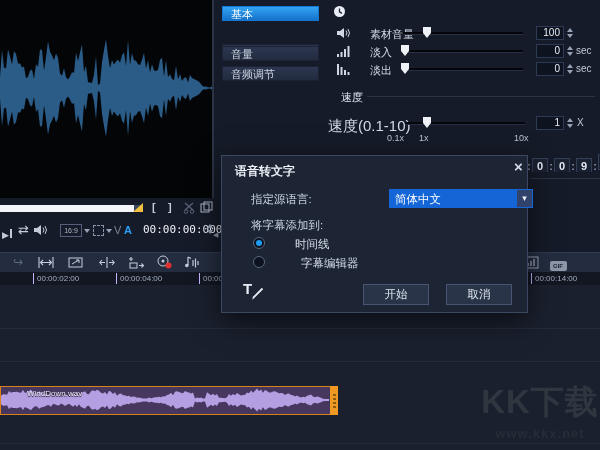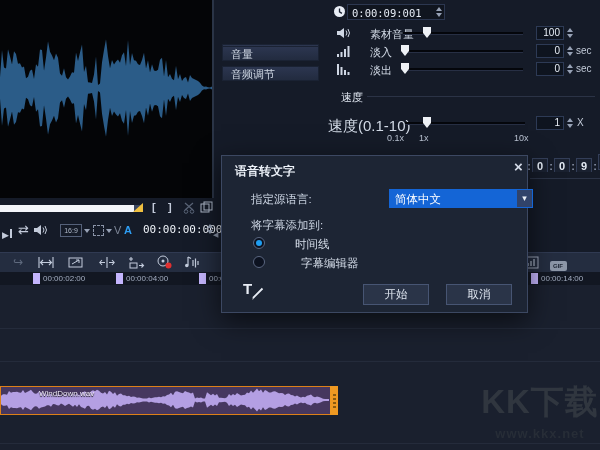--- a/index.html
+++ b/index.html
@@ -33,26 +33,26 @@
   
   .mono{font-family:"DejaVu Sans Mono","Liberation Mono",monospace;}
   .tico{color:#c3cbda;font-size:11px;line-height:14px;}
   .chip{box-sizing:border-box;border:1px solid #55617a;color:#aeb8c8;font-size:7px;text-align:center;}
   .darr{width:0;height:0;border-left:3px solid transparent;border-right:3px solid transparent;border-top:4px solid #97a2b6;}
   
   .toolbar{left:0;top:252px;width:600px;height:20px;background:#242d40;border-top:1px solid #303a52;}
   .tbi{position:absolute;top:2px;width:20px;height:16px;text-align:center;font-size:12px;color:#c3ccdc;}
   .ruler{left:0;top:272px;width:600px;height:13px;background:#121722;border-bottom:1px solid #262e3f;}
   .rlabel{position:absolute;top:1px;height:11px;line-height:11px;font-size:8px;color:#a3adc0;
-          border-left:7px solid #c4b5fd;padding-left:3px;white-space:nowrap;}
+          border-left:1px solid #c4b5fd;padding-left:3px;white-space:nowrap;}
   .tracks{left:0;top:285px;width:600px;height:165px;background:#1a202e;}
   .hline{position:absolute;left:0;width:600px;height:1px;background:#242b3b;}
   
   .clip{left:0;top:386px;width:331px;height:29px;box-sizing:border-box;background:#46375f;border:1px solid #dd8018;}
-  .cliplabel{position:absolute;left:18px;top:2px;font-size:8px;color:#efeaf8;text-shadow:0 1px 1px #000;padding-left:20px;}
+  .cliplabel{position:absolute;left:6px;top:2px;font-size:8px;color:#efeaf8;text-shadow:0 1px 1px #000;padding-left:20px;}
   .handle{left:330px;top:386px;width:8px;height:29px;background:#ef9922;display:flex;flex-direction:column;
           align-items:center;justify-content:center;gap:2px;}
   .handle b{display:block;width:3px;height:2px;background:#8a5a10;}
   
   .dialog{left:221px;top:155px;width:307px;height:158px;background:#1d2534;border:1px solid #3c4862;
           box-shadow:0 8px 26px rgba(0,0,0,.6);z-index:50;box-sizing:border-box;}
   .dtitle{position:absolute;left:13px;top:7px;font-size:12px;font-weight:bold;color:#ecf1f8;}
   .dclose{position:absolute;left:292px;top:2px;font-size:15px;font-weight:bold;color:#d4dbe8;cursor:default;}
   .dlabel{position:absolute;font-size:11.5px;color:#ccd5e3;}
   .dropdown{position:absolute;left:167px;top:33px;width:144px;height:19px;background:#1465d6;}
@@ -76,37 +76,31 @@
 <body>
 
 <div class="app">
 
   <div class="abs preview">
     <svg id="pv-wave" width="212" height="198">
         <polygon points="0,77.19980600497597 2,50.09836801322993 4,67.54788958120183 6,68.50904709481193 8,49.339599490349016 10,56.601957192279286 12,64.3854473099681 14,51.22714687059392 16,54.09240431978565 18,63.83644985133232 20,63.19501561501325 22,67.52098277044092 24,66.4301532018201 26,78.16895957926525 28,76.6577990636139 30,70.78763222739346 32,69.42340708776233 34,79.04152829689326 36,64.13578823808999 38,66.66270929515447 40,49.42857932952518 42,49.96537173310832 44,70.8348037305544 46,57.43720662574953 48,41.34105947975206 50,51.81490126316292 52,55.48568636064582 54,60.34182919534743 56,53.452477243661015 58,57.843641162618994 60,73.41524909503178 62,75.80256648486508 64,68.30822086537597 66,77.29523526765607 68,79.4914716017406 70,76.39572808439831 72,72.2414661305567 74,72.87211061721287 76,52.556709931790074 78,60.89739031980622 80,52.37615875901126 82,44.432495903531745 84,71.87905827425678 86,65.73438312977108 88,82.1540474241121 90,82.49974048286708 92,83.06628790294333 94,74.49546446387403 96,56.57555789262776 98,85.1065200577485 100,83.4174206867697 102,62.28055143545115 104,50.11393297573018 106,39.27896312060452 108,55.98944916802416 110,68.19449964362659 112,60.073301421832795 114,64.37698063730534 116,61.558820721963386 118,59.401916841617734 120,62.68677054698902 122,55.34457971150614 124,52.12594790137598 126,66.05481932927088 128,40.04512285376626 130,65.03494378679949 132,52.89192840516005 134,60.32452971653194 136,60.630160437491625 138,64.3222052594187 140,64.88400058801506 142,59.887632805924 144,52.676636179530234 146,68.46566228266087 148,60.237370366572094 150,72.39979581021345 152,64.17413517894724 154,70.43517983217707 156,71.1058293600351 158,69.86653187444355 160,59.735137897202534 162,57.812036286870466 164,76.37669998776883 166,60.0869431503864 168,77.22233305797592 170,74.01508764510736 172,78.72716735216179 174,80.14776786874714 176,65.67137671811031 178,79.22812866419129 180,73.92228132137602 182,81.07114204852496 184,77.90460570937022 186,76.94896750360864 188,82.4536703859332 190,74.91146442790784 192,78.05390325384991 194,78.99971931094561 196,80.0383941326552 198,80.89094926745405 200,82.69040740447579 202,85.5306710753047 204,86.66701887348803 206,86.57591847940594 208,87.27005282949666 210,87.39938944106649 212,86.61596555118071 212,89.38403444881929 210,88.60061055893351 208,88.72994717050334 206,89.42408152059406 204,89.33298112651197 202,90.4693289246953 200,93.30959259552421 198,95.10905073254595 196,95.9616058673448 194,97.00028068905439 192,97.94609674615009 190,101.08853557209216 188,93.5463296140668 186,99.05103249639136 184,98.09539429062978 182,94.92885795147504 180,102.07771867862398 178,96.77187133580871 176,110.32862328188969 174,95.85223213125286 172,97.27283264783821 170,101.98491235489264 168,98.77766694202408 166,115.9130568496136 164,99.62330001223117 162,118.18796371312953 160,116.26486210279747 158,106.13346812555645 156,104.8941706399649 154,105.56482016782293 152,111.82586482105276 150,103.60020418978655 148,115.7626296334279 146,107.53433771733913 144,123.32336382046977 142,116.112367194076 140,111.11599941198494 138,111.6777947405813 136,115.36983956250837 134,115.67547028346806 132,123.10807159483994 130,110.96505621320051 128,135.95487714623374 126,109.94518067072912 124,123.87405209862402 122,120.65542028849386 120,113.31322945301099 118,116.59808315838227 116,114.44117927803661 114,111.62301936269466 112,115.9266985781672 110,107.80550035637341 108,120.01055083197585 106,136.72103687939548 104,125.88606702426982 102,113.71944856454886 100,92.5825793132303 98,90.8934799422515 96,119.42444210737224 94,101.50453553612597 92,92.93371209705667 90,93.50025951713292 88,93.8459525758879 86,110.26561687022892 84,104.12094172574322 82,131.56750409646827 80,123.62384124098874 78,115.10260968019378 76,123.44329006820993 74,103.12788938278713 72,103.7585338694433 70,99.60427191560169 68,96.5085283982594 66,98.70476473234393 64,107.69177913462403 62,100.19743351513492 60,102.58475090496822 58,118.156358837381 56,122.54752275633899 54,115.65817080465257 52,120.51431363935419 50,124.18509873683708 48,134.65894052024794 46,118.56279337425048 44,105.1651962694456 42,126.03462826689167 40,126.57142067047482 38,109.33729070484553 36,111.86421176191001 34,96.95847170310674 32,106.57659291223767 30,105.21236777260654 28,99.3422009363861 26,97.83104042073475 24,109.5698467981799 22,108.47901722955908 20,112.80498438498675 18,112.16355014866768 16,121.90759568021434 14,124.77285312940609 12,111.6145526900319 10,119.39804280772071 8,126.66040050965098 6,107.49095290518807 4,108.45211041879817 2,125.90163198677007 0,98.80019399502403" fill="#2b5c88"></polygon>
       </svg>
   </div>
 
+  <div class="abs tab active" style="top:6px">基本</div>
   <div class="abs tab" style="top:44px">效果</div>
   <div class="abs tab" style="top:46px">音量</div>
   <div class="abs tab" style="top:66px">音频调节</div>
 
   <span class="abs" style="left:333px;top:5px">
     <svg width="13" height="13">
         <circle cx="6.5" cy="6.5" r="5.5" fill="#e8edf5"></circle>
         <path d="M6.5 3.4v3.4l2.4 1.6" stroke="#1a2232" stroke-width="1.3" fill="none"></path>
       </svg>
   </span>
-  <div class="abs" style="left:347px;top:4px;width:98px;height:16px;background:#10151f;border:1px solid #2c3750;box-sizing:border-box">
-    <span class="mono" style="position:absolute;left:4px;top:2px;font-size:10.5px;color:#e6ecf5">0:00:09:001</span>
-    <span class="spin" style="right:1px;top:0">
-        <i class="up"></i>
-        <i class="dn"></i>
-      </span>
-  </div>
 
   <div class="abs crow" style="top:26px">
     <span class="abs" style="left:4px;top:1px">
       <svg width="14" height="12">
           <polygon points="0,4 3,4 7,1 7,11 3,8 0,8" fill="#cfd7e4"></polygon>
           <path d="M9 3.5q2 2.5 0 5 M11 2q3 4 0 8" stroke="#cfd7e4" stroke-width="1" fill="none"></path>
         </svg>
     </span>
     <span class="clabel">素材音量</span>
     <span class="track" style="left:70px;width:120px"></span>

